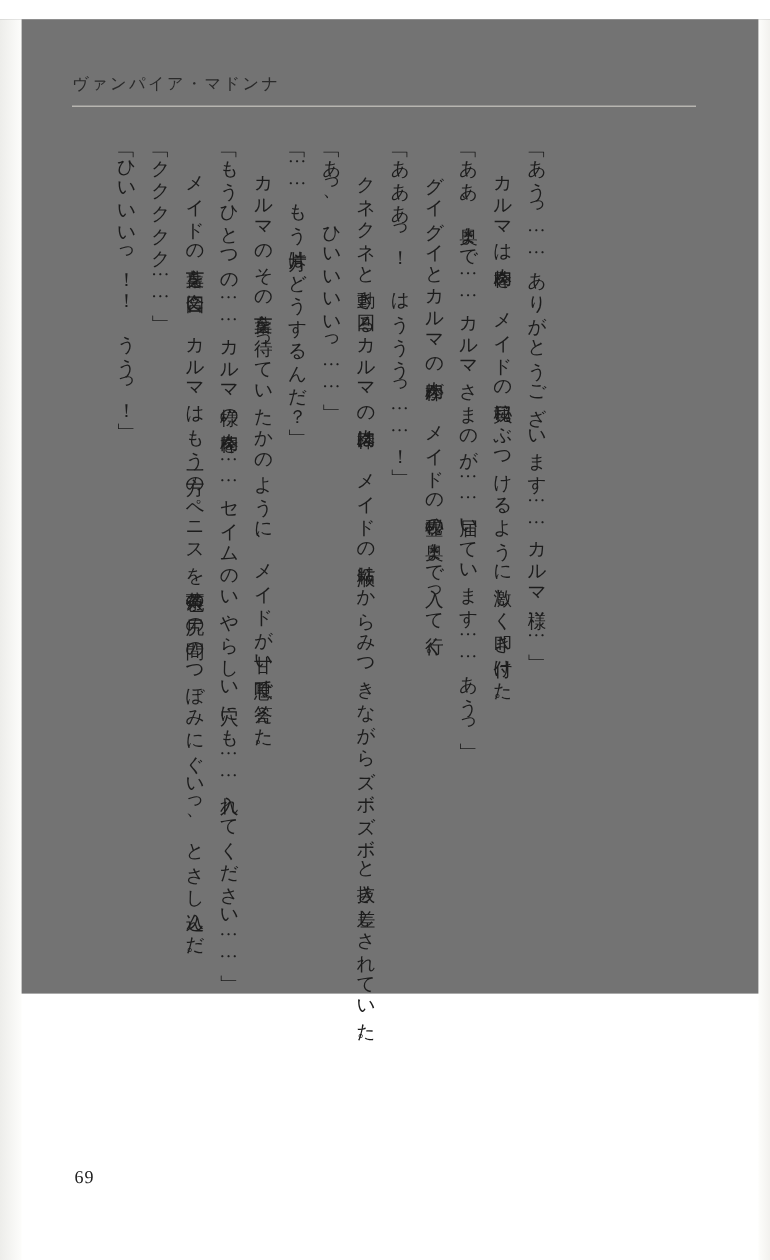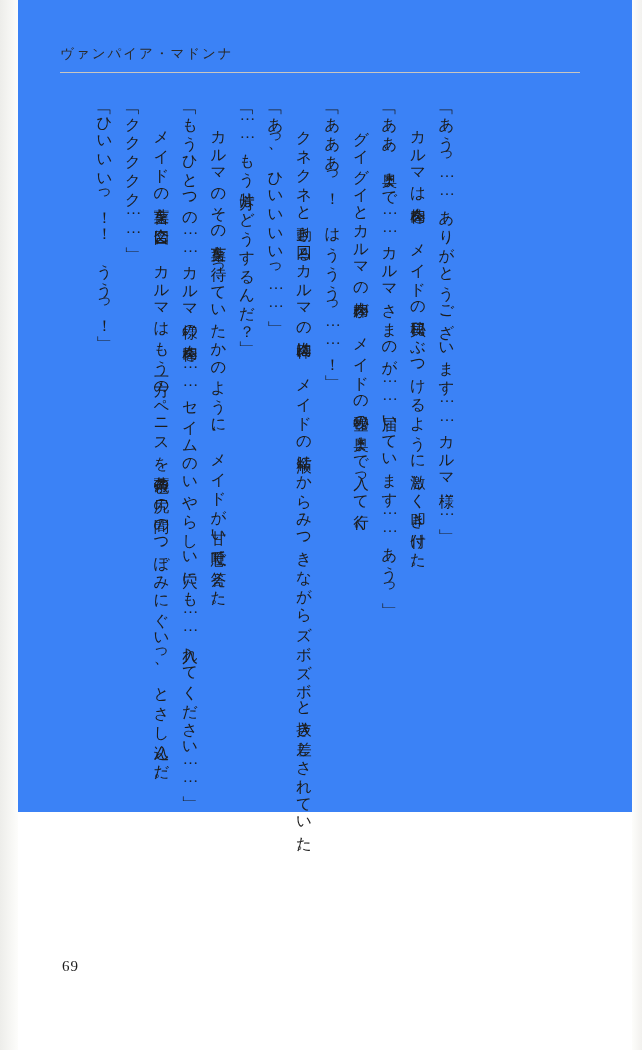--- a/index.html
+++ b/index.html
@@ -10,24 +10,24 @@
     width: 642px;
     height: 1050px;
     background: #ffffff;
     font-family: "Liberation Serif", "DejaVu Serif", serif;
     overflow: hidden;
     position: relative;
   }
   .page {
     position: absolute;
     left: 0;
-    top: 0;
+    top: 16px;
     width: 642px;
     height: 812px;
-    background: #3b82f6;
+    background: #737373;
   }
   
   .running-head {
     position: absolute;
     left: 60px;
     top: 45px;
     font-size: 13.5px;
     letter-spacing: 2px;
     color: #2a2a2a;
     white-space: nowrap;

